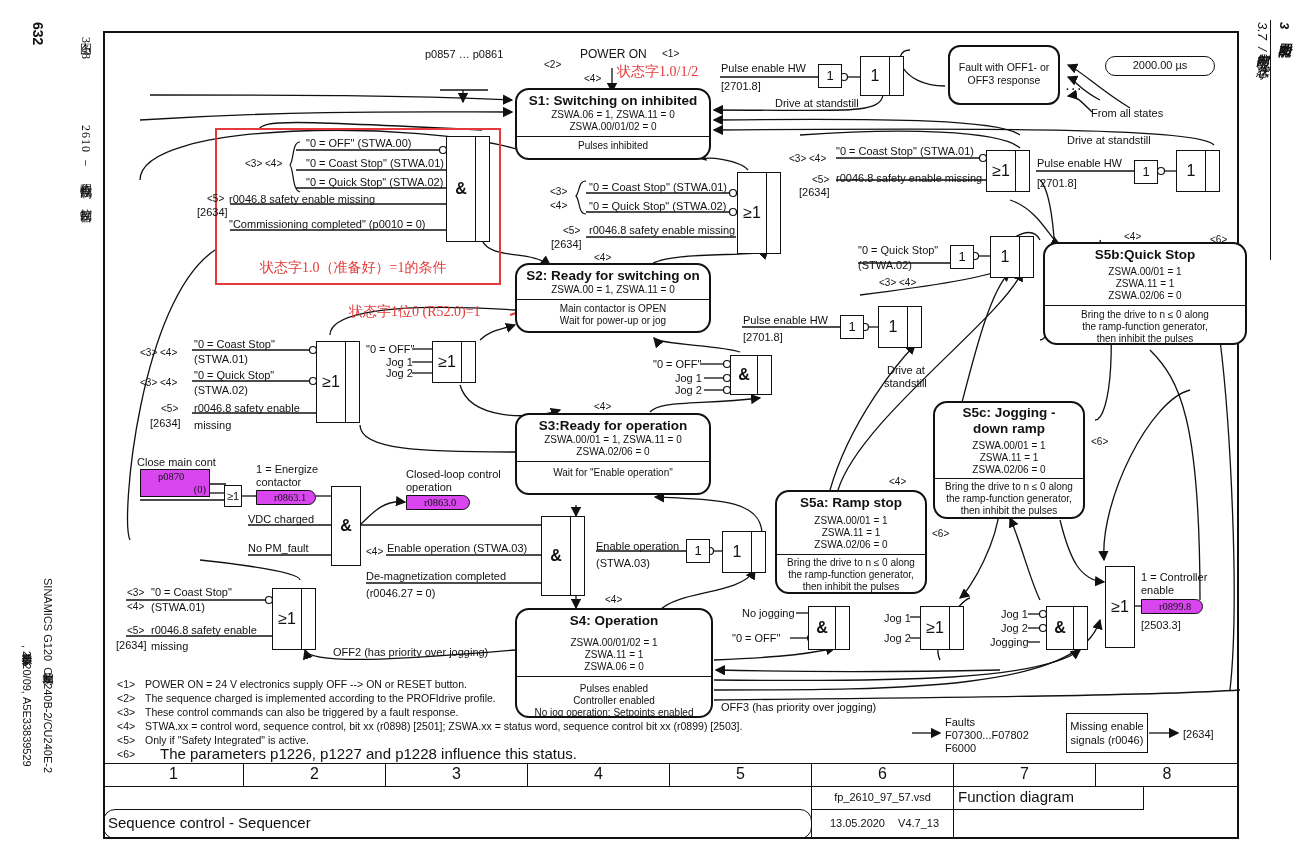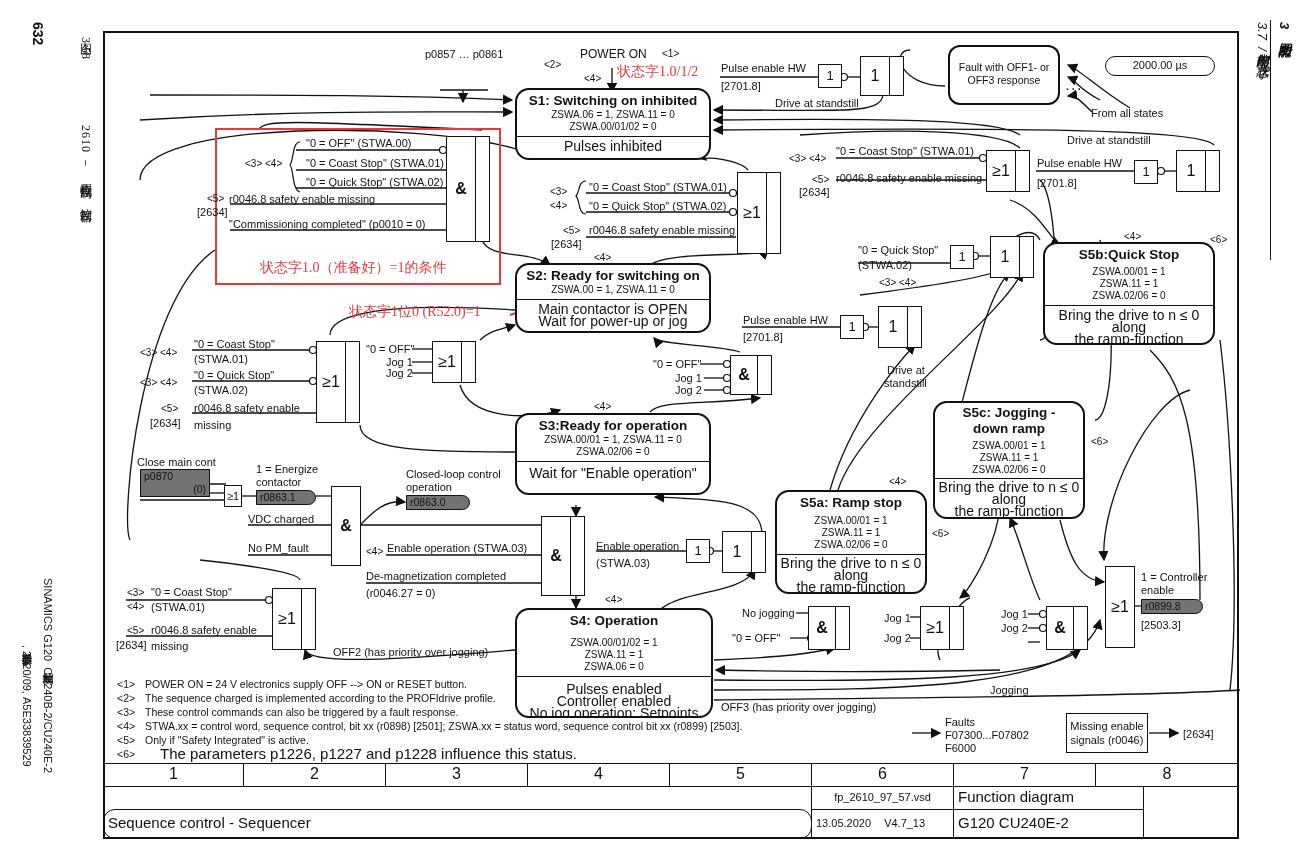--- a/index.html
+++ b/index.html
@@ -7,27 +7,27 @@
   .abs{position:absolute;}
   .t{position:absolute;white-space:nowrap;font-size:10.5px;line-height:12px;}
   .t11{font-size:11px;}
   .t12{font-size:12px;line-height:14px;}
   .vert{position:absolute;writing-mode:vertical-rl;white-space:nowrap;}
   .frame{position:absolute;left:103px;top:31px;width:1136px;height:808px;border:2px solid #111;box-sizing:border-box;}
   .state{position:absolute;border:2px solid #111;border-radius:14px;background:#fff;box-sizing:border-box;text-align:center;overflow:hidden;}
   .state .title{font-weight:bold;font-size:13.5px;line-height:16px;margin-top:3px;}
   .state .cond{font-size:10px;line-height:12px;}
   .state .sep{border-top:1.5px solid #111;margin-top:3px;}
-  .state .desc{font-size:14px;line-height:12px;padding-top:3px;}
+  .state .desc{font-size:10px;line-height:12px;padding-top:3px;}
   .gate{position:absolute;border:1.5px solid #111;background:#fff;box-sizing:border-box;display:flex;align-items:center;justify-content:center;font-size:16px;}
   .gate.split{justify-content:flex-start;}
   .gate .sym{flex:1;text-align:center;}
   .gate .mem{width:14px;height:100%;border-left:1.5px solid #111;box-sizing:border-box;}
   .nbox{position:absolute;border:1.5px solid #111;background:#fff;box-sizing:border-box;text-align:center;font-size:13px;}
-  .connector{position:absolute;border:1.5px solid #111;border-radius:0 10px 10px 0;background:#737373;box-sizing:border-box;font-size:10.5px;padding-left:3px;line-height:13px;}
+  .connector{position:absolute;border:1.5px solid #111;border-radius:0 10px 10px 0;background:#d946ef;box-sizing:border-box;font-size:10.5px;padding-left:17px;line-height:13px;font-family:Liberation Serif, serif;}
   .pill{position:absolute;border:1.5px solid #111;border-radius:12px;box-sizing:border-box;text-align:center;font-size:11px;}
   .grid-table{position:absolute;left:103px;top:763px;width:1136px;height:76px;}
   .cell{position:absolute;border:1.5px solid #111;box-sizing:border-box;font-size:15px;line-height:20px;padding-left:4px;}
   .cn{text-align:center;padding-left:0;font-size:16px;}
   .red{color:#e43a3a;font-family:"Liberation Serif",serif;}
   svg.wires{position:absolute;left:0;top:0;}
 </style>
 </head>
 <body>
 
@@ -283,21 +283,21 @@
 <div class="t t11" style="left:858px;top:259px;">(STWA.02)</div>
 <div class="t" style="left:879px;top:277px;font-size:10px;">&lt;3&gt; &lt;4&gt;</div>
 <div class="nbox" style="left:950px;top:245px;width:24px;height:24px;line-height:22px;">1</div>
 <div class="gate split" style="left:990px;top:236px;width:44px;height:42px;">
     <span class="sym">1</span>
     <span class="mem"></span>
   </div>
 
 <div class="t" style="left:1124px;top:231px;font-size:10px;">&lt;4&gt;</div>
 <div class="t" style="left:1210px;top:234px;font-size:10px;">&lt;6&gt;</div>
-<div class="state" style="left:1043px;top:242px;width:172px;height:103px;">
+<div class="state" style="left:1043px;top:242px;width:204px;height:103px;">
   <div class="title">S5b:Quick Stop</div>
   <div class="cond" style="margin-top:3px;">ZSWA.00/01 = 1</div>
   <div class="cond">ZSWA.11 = 1</div>
   <div class="cond">ZSWA.02/06 = 0</div>
   <div class="sep"></div>
   <div class="desc">Bring the drive to n ≤ 0 along</div>
   <div class="desc" style="padding-top:0">the ramp-function generator,</div>
   <div class="desc" style="padding-top:0">then inhibit the pulses</div>
 </div>
 
@@ -459,21 +459,21 @@
     <span class="mem"></span>
   </div>
 <div class="t t11" style="left:884px;top:612px;">Jog 1</div>
 <div class="t t11" style="left:884px;top:632px;">Jog 2</div>
 <div class="gate split" style="left:920px;top:606px;width:44px;height:44px;">
     <span class="sym">≥1</span>
     <span class="mem"></span>
   </div>
 <div class="t t11" style="left:1001px;top:608px;">Jog 1</div>
 <div class="t t11" style="left:1001px;top:622px;">Jog 2</div>
-<div class="t t11" style="left:990px;top:636px;margin-top:48px;">Jogging</div>
+<div class="t t11" style="left:990px;top:636px;">Jogging</div>
 <div class="gate split" style="left:1046px;top:606px;width:42px;height:44px;">
     <span class="sym" style="font-weight:bold;">&amp;</span>
     <span class="mem"></span>
   </div>
 
 <div>
   <div class="t" style="left:117px;top:678px;font-size:10.5px;">&lt;1&gt;</div>
   <div class="t" style="left:145px;top:678px;font-size:10.5px;">POWER ON = 24 V electronics supply OFF --&gt; ON or RESET button.</div>
   <div class="t" style="left:117px;top:692px;font-size:10.5px;">&lt;2&gt;</div>
   <div class="t" style="left:145px;top:692px;font-size:10.5px;">The sequence charged is implemented according to the PROFIdrive profile.</div>
@@ -501,19 +501,18 @@
   <div class="cell cn" style="left:140px;top:0;width:143px;height:24px;">2</div>
   <div class="cell cn" style="left:282px;top:0;width:143px;height:24px;">3</div>
   <div class="cell cn" style="left:424px;top:0;width:143px;height:24px;">4</div>
   <div class="cell cn" style="left:566px;top:0;width:143px;height:24px;">5</div>
   <div class="cell cn" style="left:708px;top:0;width:143px;height:24px;">6</div>
   <div class="cell cn" style="left:850px;top:0;width:143px;height:24px;">7</div>
   <div class="cell cn" style="left:992px;top:0;width:144px;height:24px;">8</div>
 
   <div class="cell" style="left:0;top:46px;width:709px;height:30px;line-height:26px;border-radius:12px;">Sequence control - Sequencer</div>
   <div class="cell" style="left:708px;top:23px;width:143px;height:24px;font-size:11px;text-align:center;padding-left:0;">fp_2610_97_57.vsd</div>
-  <div class="cell" style="left:708px;top:46px;width:143px;height:30px;font-size:11px;line-height:26px;">
+  <div class="cell" style="left:708px;top:46px;width:143px;height:30px;font-size:11px;line-height:26px;text-align:center;">
     <span>13.05.2020</span>
     <span style="margin-left:10px;">V4.7_13</span>
   </div>
   <div class="cell" style="left:850px;top:23px;width:191px;height:24px;">Function diagram</div>
-  <div class="cell" style="left:850px;top:46px;width:191px;height:30px;line-height:26px;">G120 CU240E-2</div>
 </div>
 
 </body></html>

